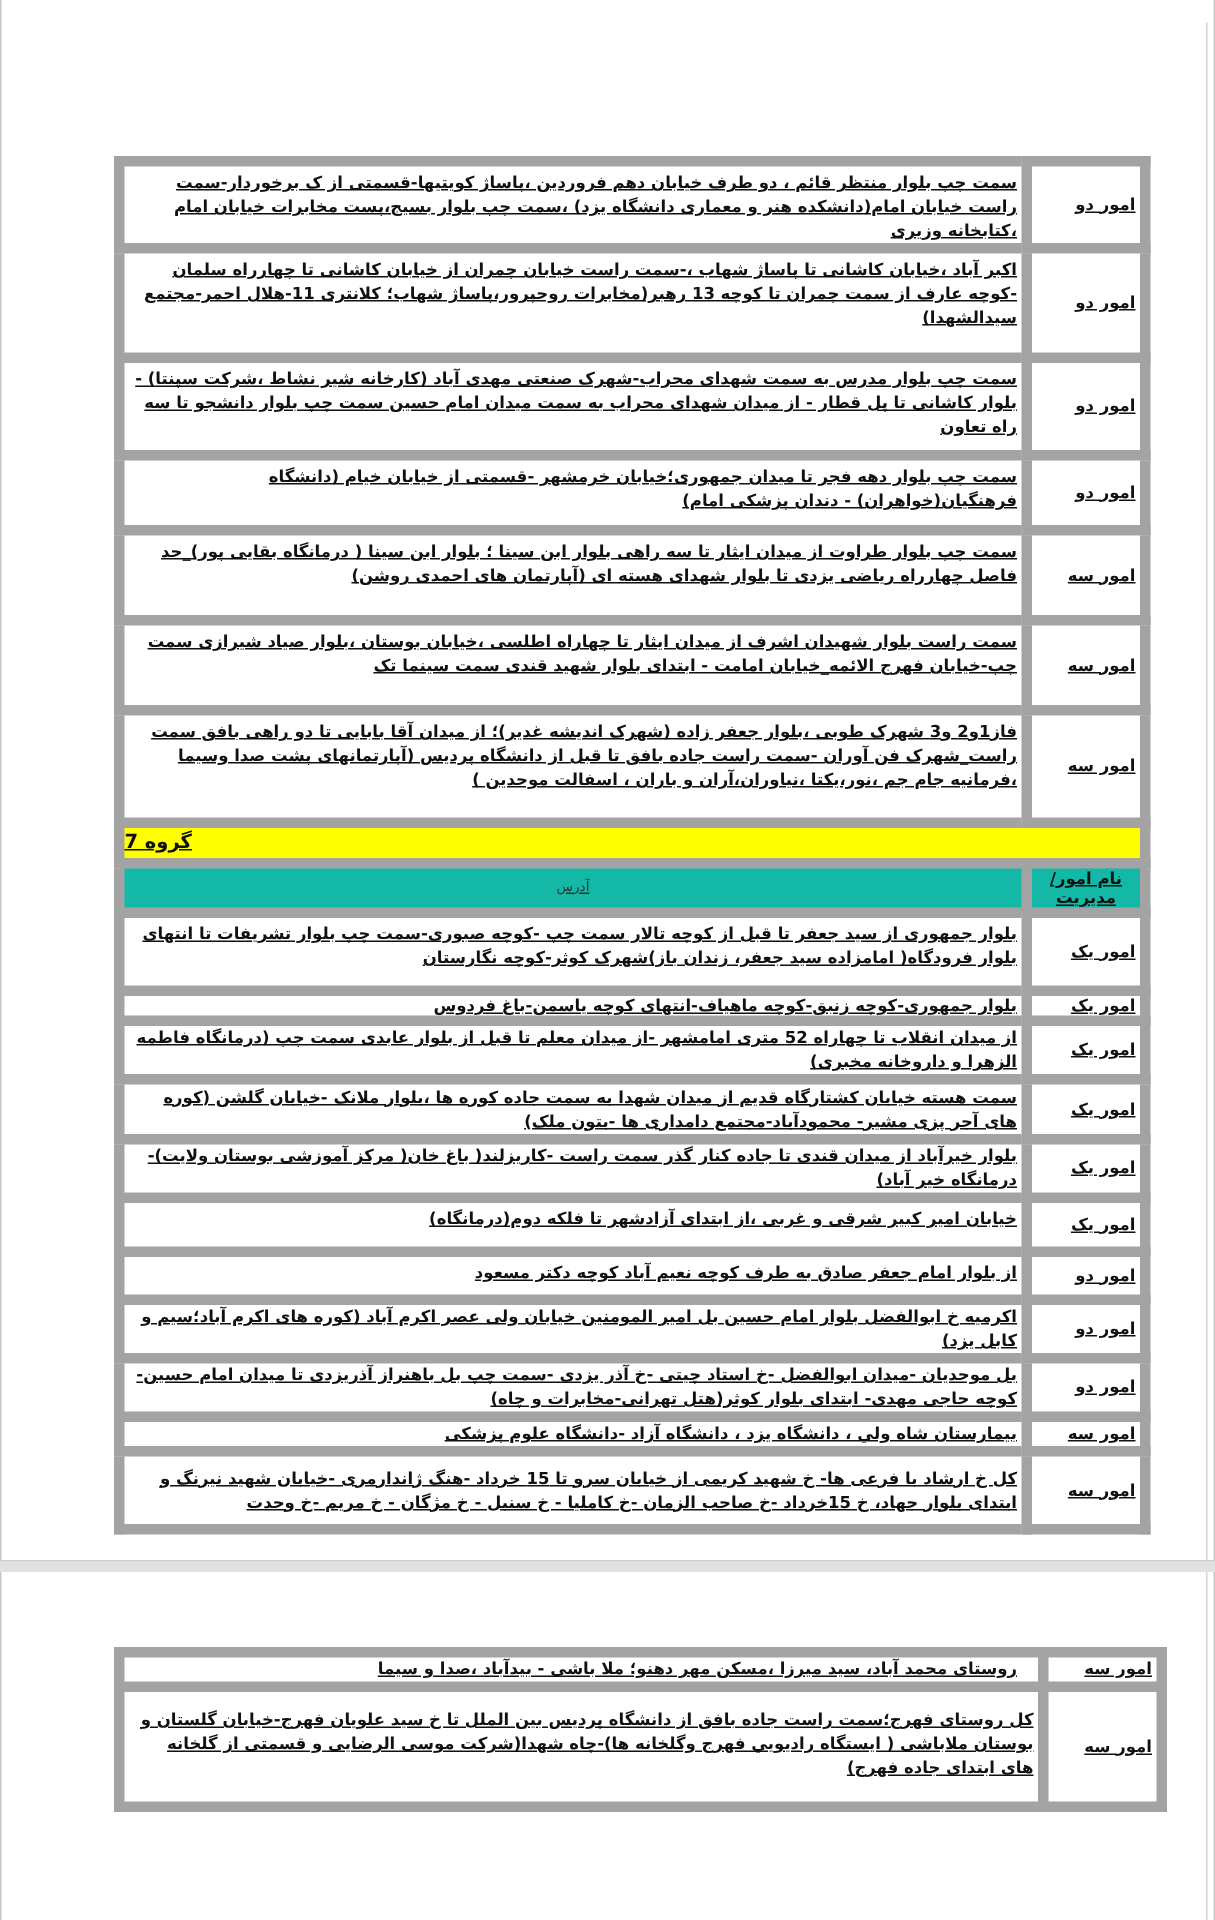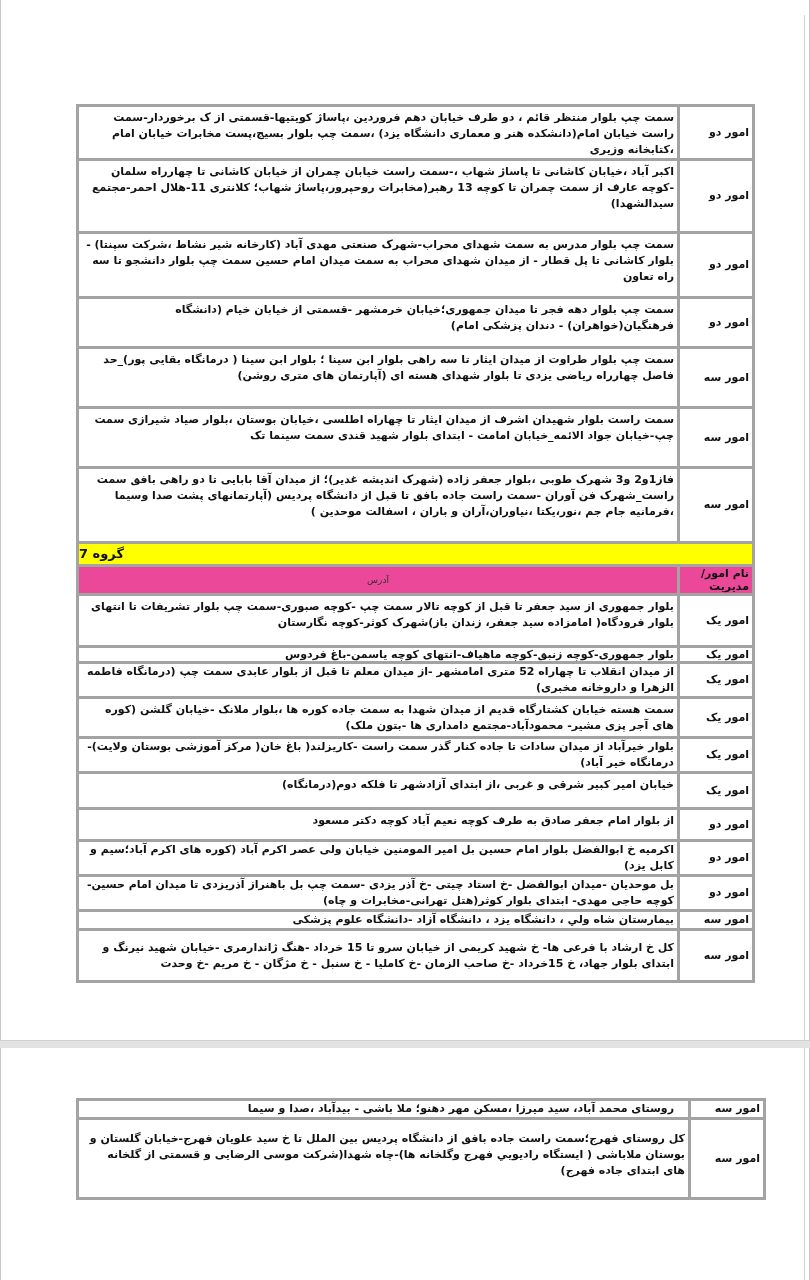--- a/index.html
+++ b/index.html
@@ -13,33 +13,33 @@
   }
   .page1 { top: 0; height: 1040px; }
   .page-gap { position: absolute; left: 0; top: 1040px; width: 810px; height: 7px; background: #e2e2e2; border-top: 1px solid #cfcfcf; border-bottom: 1px solid #cfcfcf; }
   .page2 { top: 1048px; height: 232px; }
   .right-rule { position: absolute; top: 15px; bottom: 0; left: 803px; width: 1px; background: #d4d4d4; }
 
   table.sheet {
     position: absolute; left: 75px; border-collapse: collapse; direction: rtl; table-layout: fixed;
   }
   table.sheet td {
-    border: 3px solid #a3a3a3; vertical-align: middle; padding: 0 3px; color: #111;
-    font-weight: bold; font-size: 11px; line-height: 16px;
+    border: 7px solid #a3a3a3; vertical-align: middle; padding: 0 3px; color: #111;
+    font-weight: bold; font-size: 11px; line-height: 16px; text-decoration: underline;
   }
   table.sheet td.org { width: 66px; text-align: right; font-size: 11px; margin-top: 34px; }
   table.sheet td.addr { width: 592px; text-align: right; vertical-align: top; padding-top: 3px; }
   table.sheet td.addr.mid { vertical-align: middle; padding-top: 0; }
   .outer { border: 2px solid #555 !important; }
   tr.group td {
     background: #ffff00; text-align: left; font-size: 13px; height: 20px; padding: 0;
   }
-  tr.subhead td { background: #ec4899; font-size: 9px; height: 14px; line-height: 13px; padding: 0 3px; }
+  tr.subhead td { background: #14b8a6; font-size: 9px; height: 14px; line-height: 13px; padding: 0 3px; }
   tr.subhead td.addr { text-align: center; font-weight: normal; color: #333; padding-top: 0; vertical-align: middle; }
-  tr.subhead td.org { text-align: right; }
+  tr.subhead td.org { text-align: center; }
 </style>
 </head>
 <body>
 
 <div class="page page1">
   <div class="right-rule"></div>
   <table class="sheet outer" style="top:104px;">
     <tbody>
       <tr style="height:47px;">
         <td class="org">امور دو</td>
@@ -52,25 +52,25 @@
       <tr style="height:65px;">
         <td class="org">امور دو</td>
         <td class="addr">سمت چپ بلوار مدرس به سمت شهدای محراب-شهرک صنعتی مهدی آباد (کارخانه شیر نشاط ،شرکت سپنتا) - بلوار کاشانی تا پل قطار - از میدان شهدای محراب به سمت میدان امام حسین سمت چپ بلوار دانشجو تا سه راه تعاون</td>
       </tr>
       <tr style="height:50px;">
         <td class="org">امور دو</td>
         <td class="addr">سمت چپ بلوار دهه فجر تا میدان جمهوری؛خیابان خرمشهر -قسمتی از خیابان خیام (دانشگاه فرهنگیان(خواهران) - دندان پزشکی امام)</td>
       </tr>
       <tr style="height:60px;">
         <td class="org">امور سه</td>
-        <td class="addr">سمت چپ بلوار طراوت از میدان ایثار تا سه راهی بلوار ابن سینا ؛ بلوار ابن سینا ( درمانگاه بقایی پور)_حد فاصل چهارراه ریاضی یزدی تا بلوار شهدای هسته ای (آپارتمان های متری روشن)</td>
+        <td class="addr">سمت چپ بلوار طراوت از میدان ایثار تا سه راهی بلوار ابن سینا ؛ بلوار ابن سینا ( درمانگاه بقایی پور)_حد فاصل چهارراه ریاضی یزدی تا بلوار شهدای هسته ای (آپارتمان های احمدی روشن)</td>
       </tr>
       <tr style="height:60px;">
         <td class="org">امور سه</td>
-        <td class="addr">سمت راست بلوار شهیدان اشرف از میدان ایثار تا چهاراه اطلسی ،خیابان بوستان ،بلوار صیاد شیرازی سمت چپ-خیابان جواد الائمه_خیابان امامت - ابتدای بلوار شهید قندی سمت سینما تک</td>
+        <td class="addr">سمت راست بلوار شهیدان اشرف از میدان ایثار تا چهاراه اطلسی ،خیابان بوستان ،بلوار صیاد شیرازی سمت چپ-خیابان فهرج الائمه_خیابان امامت - ابتدای بلوار شهید قندی سمت سینما تک</td>
       </tr>
       <tr style="height:75px;">
         <td class="org">امور سه</td>
         <td class="addr">فاز1و2 و3 شهرک طوبی ،بلوار جعفر زاده (شهرک اندیشه غدیر)؛ از میدان آقا بابایی تا دو راهی بافق سمت راست_شهرک فن آوران -سمت راست جاده بافق تا قبل از دانشگاه پردیس (آپارتمانهای پشت صدا وسیما ،فرمانیه جام جم ،نور،یکتا ،نیاوران،آران و باران ، اسفالت موحدین )</td>
       </tr>
 
       <tr class="group">
         <td colspan="2">گروه 7</td>
       </tr>
       <tr class="subhead">
@@ -89,21 +89,21 @@
       <tr style="height:35px;">
         <td class="org">امور یک</td>
         <td class="addr mid">از میدان انقلاب تا چهاراه 52 متری امامشهر -از میدان معلم تا قبل از بلوار عابدی سمت چپ (درمانگاه فاطمه الزهرا و داروخانه مخبری)</td>
       </tr>
       <tr style="height:40px;">
         <td class="org">امور یک</td>
         <td class="addr mid">سمت هسته خیابان کشتارگاه قدیم از میدان شهدا به سمت جاده کوره ها ،بلوار ملانک -خیابان گلشن (کوره های آجر پزی مشیر- محمودآباد-مجتمع دامداری ها -بتون ملک)</td>
       </tr>
       <tr style="height:32px;">
         <td class="org">امور یک</td>
-        <td class="addr mid">بلوار خیرآباد از میدان سادات تا جاده کنار گذر سمت راست -کاریزلند( باغ خان( مرکز آموزشی بوستان ولایت)-درمانگاه خیر آباد)</td>
+        <td class="addr mid">بلوار خیرآباد از میدان قندی تا جاده کنار گذر سمت راست -کاریزلند( باغ خان( مرکز آموزشی بوستان ولایت)-درمانگاه خیر آباد)</td>
       </tr>
       <tr style="height:36px;">
         <td class="org">امور یک</td>
         <td class="addr">خیابان امیر کبیر شرقی و غربی ،از ابتدای آزادشهر تا فلکه دوم(درمانگاه)</td>
       </tr>
       <tr style="height:32px;">
         <td class="org">امور دو</td>
         <td class="addr">از بلوار امام جعفر صادق به طرف کوچه نعیم آباد کوچه دکتر مسعود</td>
       </tr>
       <tr style="height:33px;">

